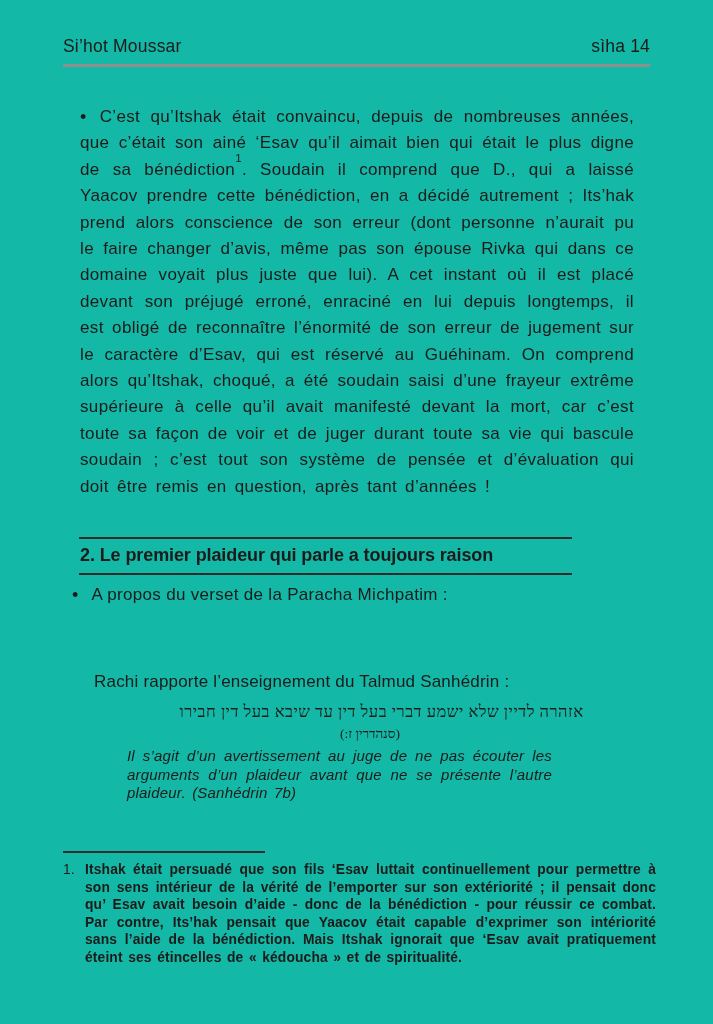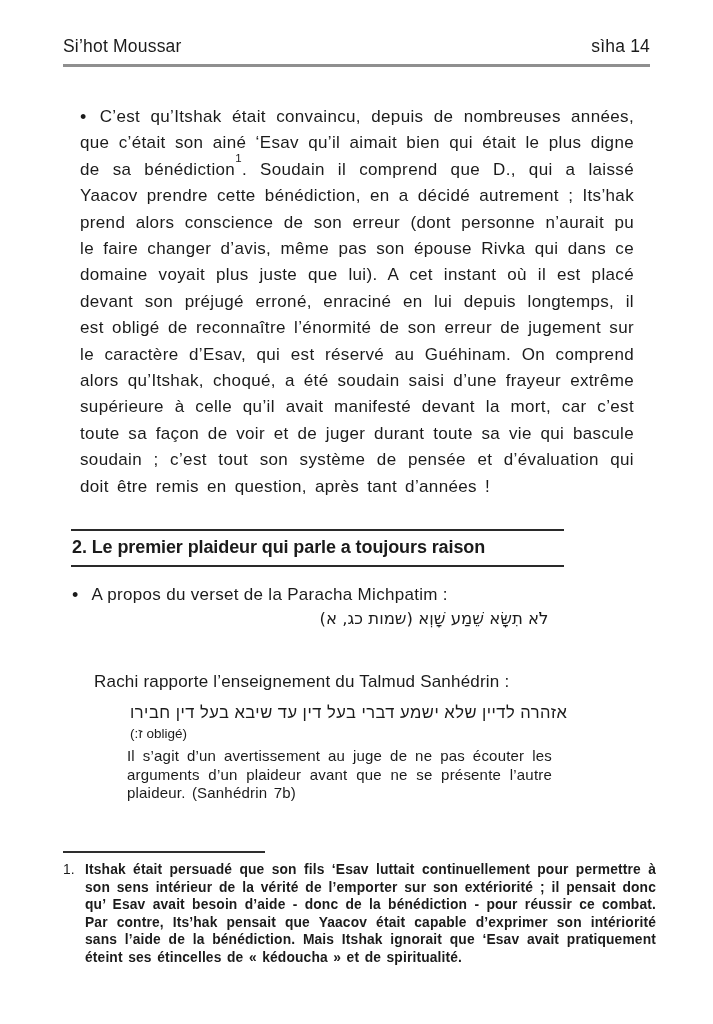--- a/index.html
+++ b/index.html
@@ -1,20 +1,20 @@
 <!DOCTYPE html>
 <html lang="fr"><head>
 <meta charset="utf-8">
 <style>
   html,body{margin:0;padding:0;background:#e8e8e8;}
   .page{
     position:relative;
     width:713px;height:1024px;
     margin:0 auto;
-    background:#ffffff;
+    background:#14b8a6;
     color:#1b1b1b;
     font-family:"Liberation Sans",sans-serif;
     overflow:hidden;
   }
   
   .header{
     position:absolute;top:36px;left:63px;right:63px;
     display:flex;justify-content:space-between;align-items:baseline;
     font-size:17.5px;letter-spacing:.2px;
     border-bottom:3px solid #8f8f8f;
@@ -27,21 +27,21 @@
     font-size:17px;line-height:26.4px;
     text-align:justify;
     letter-spacing:.35px;word-spacing:3px;
   }
   .bullet{display:inline-block;margin-right:13px;font-size:18px;line-height:1;transform:translateY(1px);}
   sup.fnref{font-size:11.5px;position:relative;top:-6px;line-height:0;}
   
   .section-heading{
     position:absolute;top:521px;left:63px;
     width:491px;
-    margin:8px;
+    margin:16px;
     font-size:18px;font-weight:bold;letter-spacing:-.1px;
     white-space:nowrap;
     border-top:2px solid #2a2a2a;
     border-bottom:2px solid #2a2a2a;
     padding:6px 1px 7px 1px;
   }
   
   .par2{
     position:absolute;top:577px;left:64px;right:63px;
     margin:8px;font-size:17px;letter-spacing:.3px;
@@ -60,30 +60,30 @@
     font-style:italic;font-size:15.5px;line-height:20px;letter-spacing:.2px;
   }
   
   .rachi-intro{
     position:absolute;top:672px;left:94px;right:74px;
     margin:0;font-size:17px;letter-spacing:.2px;
   }
   
   .talmud{
     position:absolute;top:701px;left:130px;right:80px;
-    direction:rtl;text-align:left;
-    font-family:Liberation Sans, sans-serif;
+    direction:rtl;text-align:center;
+    font-family:Liberation Serif, serif;
   }
   .talmud-line{font-size:16.5px;line-height:22px;letter-spacing:.5px;}
   .talmud-source{display:block;font-size:13.5px;line-height:16px;margin-top:3px;margin-right:23px;}
   
   .quote{
     position:absolute;top:747px;left:127px;width:425px;
     margin:0;
-    font-size:15px;line-height:18.6px;
+    font-style:italic;font-size:15px;line-height:18.6px;
     text-align:justify;letter-spacing:.2px;word-spacing:2px;
   }
   
   .footnote-rule{
     position:absolute;top:851px;left:63px;width:202px;height:0;
     border-top:2px solid #2e2e2e;
   }
   .footnote{
     position:absolute;top:861px;left:63px;right:57px;
     display:flex;
@@ -106,28 +106,27 @@
     <span>Si’hot Moussar</span>
     <span>sìha 14</span>
   </div>
 
   <p class="par1"><span class="bullet">•</span><span>C’est qu’Itshak était convaincu, depuis de nombreuses années, que c’était son ainé ‘Esav qu’il aimait bien qui était le plus digne de sa bénédiction</span><sup class="fnref">1</sup><span>. Soudain il comprend que D., qui a laissé Yaacov prendre cette bénédiction, en a décidé autrement ; Its’hak prend alors conscience de son erreur (dont personne n’aurait pu le faire changer d’avis, même pas son épouse Rivka qui dans ce domaine voyait plus juste que lui). A cet instant où il est placé devant son préjugé erroné, enraciné en lui depuis longtemps, il est obligé de reconnaître l’énormité de son erreur de jugement sur le caractère d’Esav, qui est réservé au Guéhinam. On comprend alors qu’Itshak, choqué, a été soudain saisi d’une frayeur extrême supérieure à celle qu’il avait manifesté devant la mort, car c’est toute sa façon de voir et de juger durant toute sa vie qui bascule soudain ; c’est tout son système de pensée et d’évaluation qui doit être remis en question, après tant d’années !</span></p>
 
   <h2 class="section-heading">2. Le premier plaideur qui parle a toujours raison</h2>
 
   <p class="par2"><span class="bullet">•</span><span>A propos du verset de la Paracha Michpatim :</span></p>
 
-  <div class="verse-hebrew" dir="rtl">לֹא תִשָּׂא שֵׁמַע שָׁוְא (שמות כג, א)</div>
 
 
   <p class="rachi-intro">Rachi rapporte l’enseignement du Talmud Sanhédrin :</p>
 
   <div class="talmud">
     <span class="talmud-line">אזהרה לדיין שלא ישמע דברי בעל דין עד שיבא בעל דין חבירו</span>
-    <span class="talmud-source">(obligé ז:)</span>
+    <span class="talmud-source">(סנהדרין ז:)</span>
   </div>
 
   <p class="quote">Il s’agit d’un avertissement au juge de ne pas écouter les arguments d’un plaideur avant que ne se présente l’autre plaideur. (Sanhédrin 7b)</p>
 
   <div class="footnote-rule"></div>
 
   <div class="footnote">
     <span class="footnote-number">1.</span>
     <span class="footnote-text">Itshak était persuadé que son fils ‘Esav luttait continuellement pour permettre à son sens intérieur de la vérité de l’emporter sur son extériorité ; il pensait donc qu’ Esav avait besoin d’aide - donc de la bénédiction - pour réussir ce combat. Par contre, Its’hak pensait que Yaacov était capable d’exprimer son intériorité sans l’aide de la bénédiction. Mais Itshak ignorait que ‘Esav avait pratiquement éteint ses étincelles de « kédoucha » et de spiritualité.</span>
   </div>

